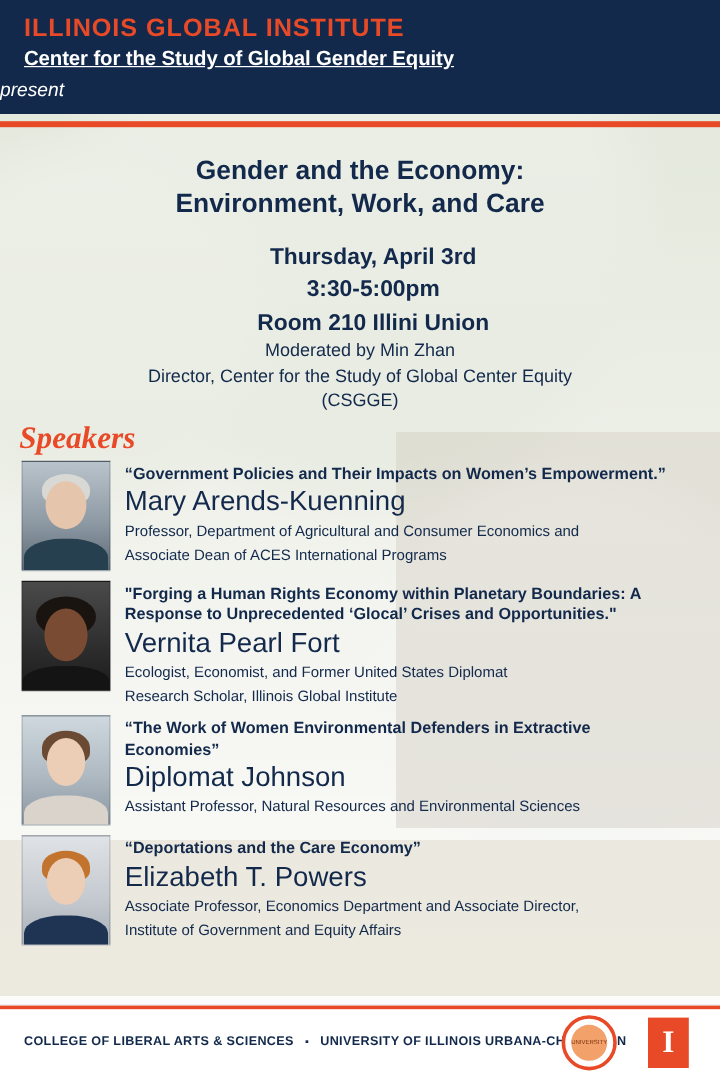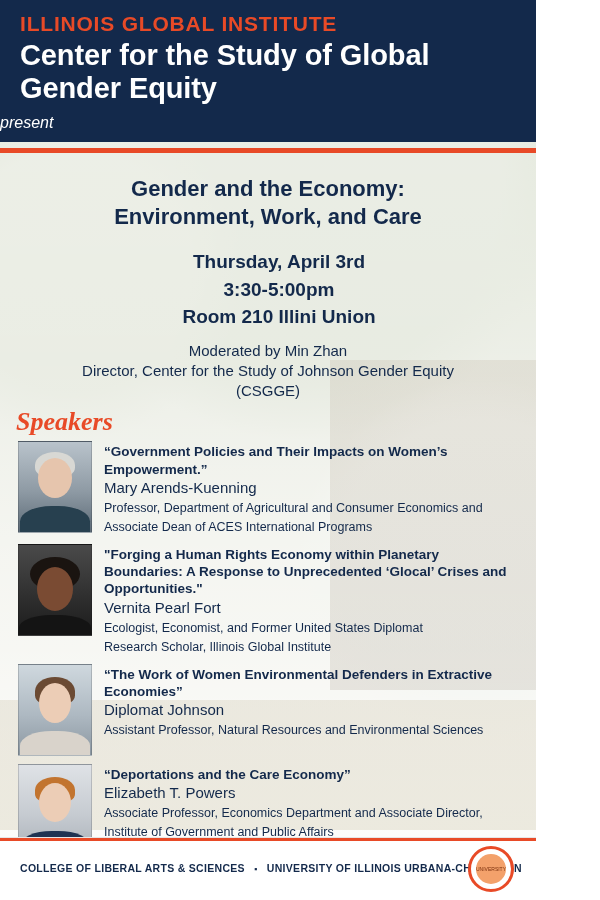--- a/index.html
+++ b/index.html
@@ -8,21 +8,21 @@
   }
   body {
     width: 600px;
     height: 900px;
     font-family: "Liberation Sans", sans-serif;
     background: #ffffff;
     overflow: hidden;
   }
   .poster {
     position: relative;
-    width: 536px;
+    width: 600px;
     height: 900px;
     overflow: hidden;
     background: #eef1e6;
   }
 
   
   .bg {
     position: absolute;
     left: 0; top: 0;
     width: 600px; height: 900px;
@@ -66,24 +66,25 @@
     color: #e84a27;
     font-weight: bold;
     font-size: 21px;
     letter-spacing: 0.8px;
     line-height: 1.1;
     font-family: "Liberation Sans", sans-serif;
   }
   .csgge {
     color: #ffffff;
     font-weight: bold;
-    font-size: 29px;
+    font-size: 17px;
     line-height: 1.15;
     margin-top: 4px;
     letter-spacing: -0.1px;
+    text-decoration: underline;
   }
   .present {
     color: #ffffff;
     font-style: italic;
     font-size: 16px;
     text-align: left;
     margin-top: 8px;
     padding-right: 10px;
   }
   .orange-rule {
@@ -115,21 +116,20 @@
     font-size: 19px;
     line-height: 1.45;
     margin-top: 16px;
     padding-left: 22px;
   }
   .moderator {
     text-align: center;
     color: #13294b;
     font-size: 15px;
     line-height: 1.35;
-    margin-top: 10px;
     padding: 0 30px;
   }
 
   
   .speakers-label {
     color: #e84a27;
     font-family: "Liberation Serif", serif;
     font-style: italic;
     font-weight: bold;
     font-size: 26px;
@@ -188,21 +188,21 @@
     padding-top: 2px;
   }
   .talk-title {
     color: #13294b;
     font-weight: bold;
     font-size: 13.5px;
     line-height: 1.28;
   }
   .speaker-name {
     color: #13294b;
-    font-size: 15px;
+    font-size: 23px;
     line-height: 1.2;
     margin-top: 1px;
   }
   .speaker-affil {
     color: #13294b;
     font-size: 12.5px;
     line-height: 1.32;
     margin-top: 3px;
   }
 
@@ -298,21 +298,21 @@
     </div>
 
     <div class="datetime">
       <div>Thursday, April 3rd</div>
       <div>3:30-5:00pm</div>
       <div>Room 210 Illini Union</div>
     </div>
 
     <div class="moderator">
       <div>Moderated by Min Zhan</div>
-      <div>Director, Center for the Study of Johnson Gender Equity</div>
+      <div>Director, Center for the Study of Global Center Equity</div>
       <div>(CSGGE)</div>
     </div>
 
     <div class="speakers-label">Speakers</div>
 
     <div class="speaker">
       <div class="portrait p1">
         <div class="hair"></div>
         <div class="face"></div>
         <div class="shoulders"></div>
@@ -355,21 +355,21 @@
     <div class="speaker">
       <div class="portrait p4">
         <div class="hair"></div>
         <div class="face"></div>
         <div class="shoulders"></div>
       </div>
       <div class="speaker-info">
         <div class="talk-title">“Deportations and the Care Economy”</div>
         <div class="speaker-name">Elizabeth T. Powers</div>
         <div class="speaker-affil">Associate Professor, Economics Department and Associate Director,</div>
-        <div class="speaker-affil">Institute of Government and Public Affairs</div>
+        <div class="speaker-affil">Institute of Government and Equity Affairs</div>
       </div>
     </div>
   </div>
 
   <div class="footer">
     <div class="footer-rule"></div>
     <div class="footer-text">
       <span>COLLEGE OF LIBERAL ARTS &amp; SCIENCES</span>
       <span class="footer-sep">▪</span>
       <span>UNIVERSITY OF ILLINOIS URBANA-CHAMPAIGN</span>

